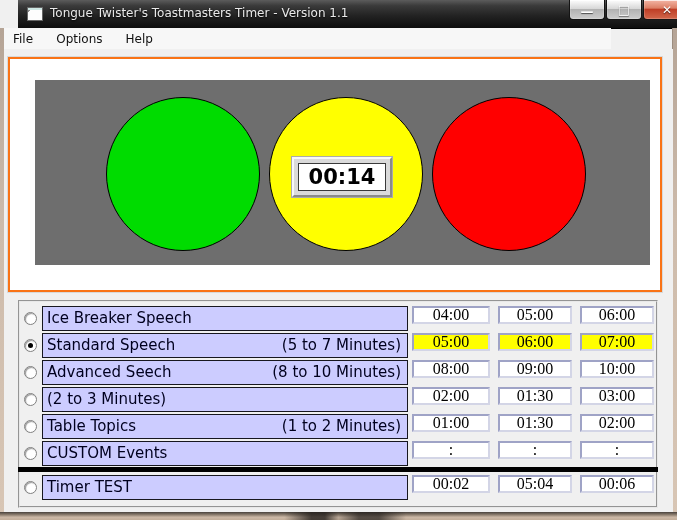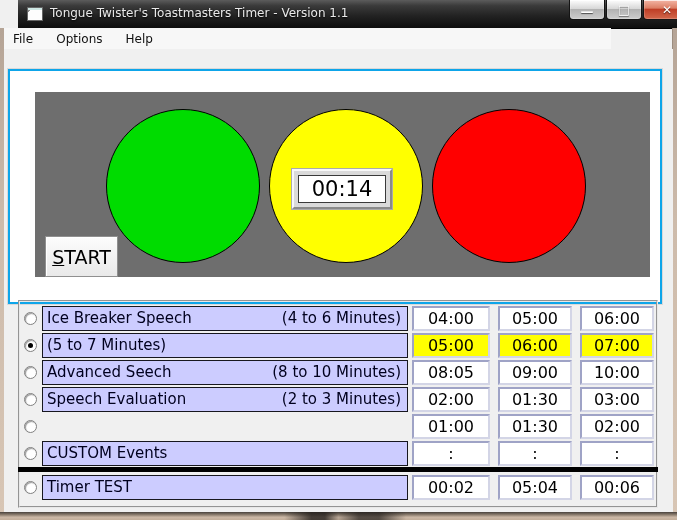--- a/index.html
+++ b/index.html
@@ -52,22 +52,22 @@
   
   .menubar{
     position:absolute;left:4px;top:28px;width:607px;height:21px;
     background:#F7F7F7;border-bottom:1px solid #E2E2E2;
   }
   .menu-item{display:inline-block;padding:3px 9px 0 9px;font-size:12px;color:#101010;}
   
   .client{position:absolute;left:4px;top:49px;width:669px;height:463px;background:#F0F0F0;}
   
   .light-panel{
-    position:absolute;left:4px;top:20px;width:650px;height:231px;
-    background:#fff;border:2px solid #0ea5e9;box-shadow:inset 0 0 0 2px #fff, 0 0 0 1px #d9d9d9;
+    position:absolute;left:4px;top:8px;width:650px;height:231px;
+    background:#fff;border:2px solid #f97316;box-shadow:inset 0 0 0 2px #fff, 0 0 0 1px #d9d9d9;font-weight:bold;
   }
   .gray-panel{position:absolute;left:25px;top:21px;width:615px;height:185px;background:var(--panel-gray);}
   .circle{position:absolute;top:17px;width:152px;height:152px;border-radius:50%;border:1px solid #000;}
   .circle.green{left:71px;}
   .circle.yellow{left:234px;}
   .circle.red{left:397px;}
   .timer-box{
     position:absolute;left:257px;top:77px;width:100px;height:40px;box-sizing:border-box;
     background:#DADADA;padding:4px;
     border-top:2px solid #F8F8F8;border-left:2px solid #F8F8F8;
@@ -100,24 +100,24 @@
   .radio.checked::after{
     content:"";position:absolute;left:3px;top:3px;width:5px;height:5px;border-radius:50%;background:#000;
   }
   .row-label{
     position:absolute;left:22px;top:0;width:366px;height:25px;box-sizing:border-box;
     background:var(--row-label-bg);border:1px solid #17171F;
     display:flex;justify-content:space-between;align-items:center;
     padding:0 6px 1px 4px;font-size:15px;color:#00001E;white-space:nowrap;
   }
   .cell{
-    position:absolute;top:0;height:25px;box-sizing:border-box;background:#fff;
+    position:absolute;top:0;height:18px;box-sizing:border-box;background:#fff;
     border:2px solid;border-color:#9FA3C6 #D3D5E6 #D3D5E6 #9FA3C6;
     display:flex;align-items:center;justify-content:center;
-    font-size:16px;color:#000;padding-bottom:1px;
+    font-size:16px;color:#000;padding-bottom:1px;font-family:Liberation Serif, serif;
   }
   .cell.hl{background:var(--highlight);}
   .c1{left:392px;width:78px;}
   .c2{left:478px;width:74px;}
   .c3{left:560px;width:74px;}
   .divider{position:absolute;left:-2px;top:165px;width:640px;height:5px;background:#000;}
   .r0{top:4px;} .r1{top:31px;} .r2{top:58px;} .r3{top:85px;} .r4{top:112px;} .r5{top:139px;} .r6{top:173px;}
 </style>
 </head>
 <body>
@@ -151,73 +151,73 @@
 <div class="client">
 
   <div class="light-panel">
     <div class="gray-panel">
       <div class="circle green" style="background: rgb(0, 220, 0);"></div>
       <div class="circle yellow" style="background: rgb(255, 255, 0);"></div>
       <div class="circle red" style="background: rgb(255, 0, 0);"></div>
       <div class="timer-box">
         <div class="timer-inner">00:14</div>
       </div>
-      <div class="start-button">
-          <span><span class="accel">S</span><span>TART</span></span>
-        </div>
     </div>
   </div>
 
   <div class="schedule">
 
     <div class="t-row r0">
       <span class="radio"></span>
       <div class="row-label">
         <span>Ice Breaker Speech</span>
-        <span>(4 to 6 Minutes)</span>
       </div>
       <div class="cell c1">04:00</div>
       <div class="cell c2">05:00</div>
       <div class="cell c3">06:00</div>
     </div>
 
     <div class="t-row r1">
       <span class="radio checked"></span>
       <div class="row-label">
+        <span>Standard Speech</span>
         <span>(5 to 7 Minutes)</span>
       </div>
       <div class="cell c1 hl">05:00</div>
       <div class="cell c2 hl">06:00</div>
       <div class="cell c3 hl">07:00</div>
     </div>
 
     <div class="t-row r2">
       <span class="radio"></span>
       <div class="row-label">
         <span>Advanced Seech</span>
         <span>(8 to 10 Minutes)</span>
       </div>
-      <div class="cell c1">08:05</div>
+      <div class="cell c1">08:00</div>
       <div class="cell c2">09:00</div>
       <div class="cell c3">10:00</div>
     </div>
 
     <div class="t-row r3">
       <span class="radio"></span>
       <div class="row-label">
-        <span>Speech Evaluation</span>
         <span>(2 to 3 Minutes)</span>
       </div>
       <div class="cell c1">02:00</div>
       <div class="cell c2">01:30</div>
       <div class="cell c3">03:00</div>
     </div>
 
     <div class="t-row r4">
       <span class="radio"></span>
+      <div class="row-label">
+        <span>Table Topics</span>
+        <span>(1 to 2 Minutes)</span>
+      </div>
       <div class="cell c1">01:00</div>
       <div class="cell c2">01:30</div>
       <div class="cell c3">02:00</div>
     </div>
 
     <div class="t-row r5">
       <span class="radio"></span>
       <div class="row-label">
         <span>CUSTOM Events</span>
         <span></span>

